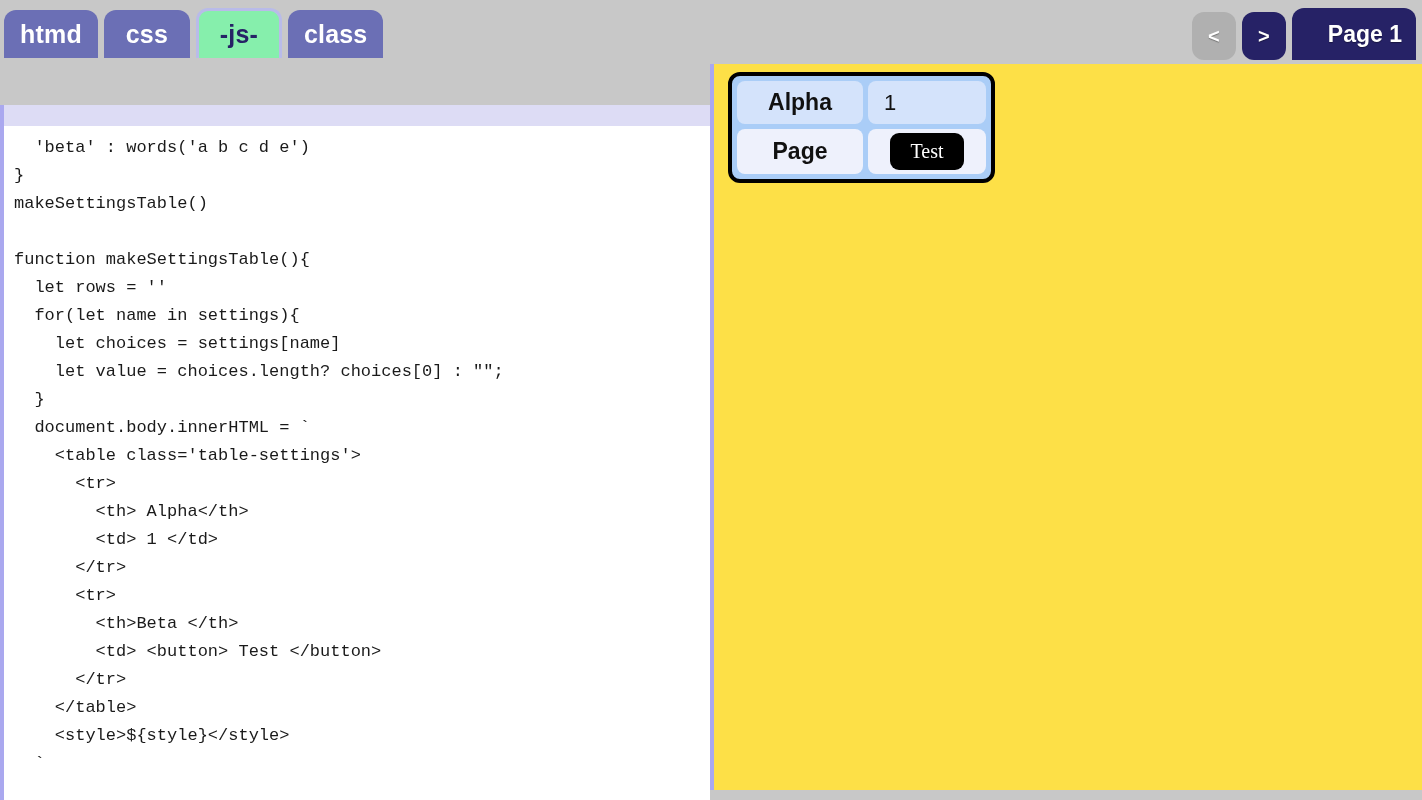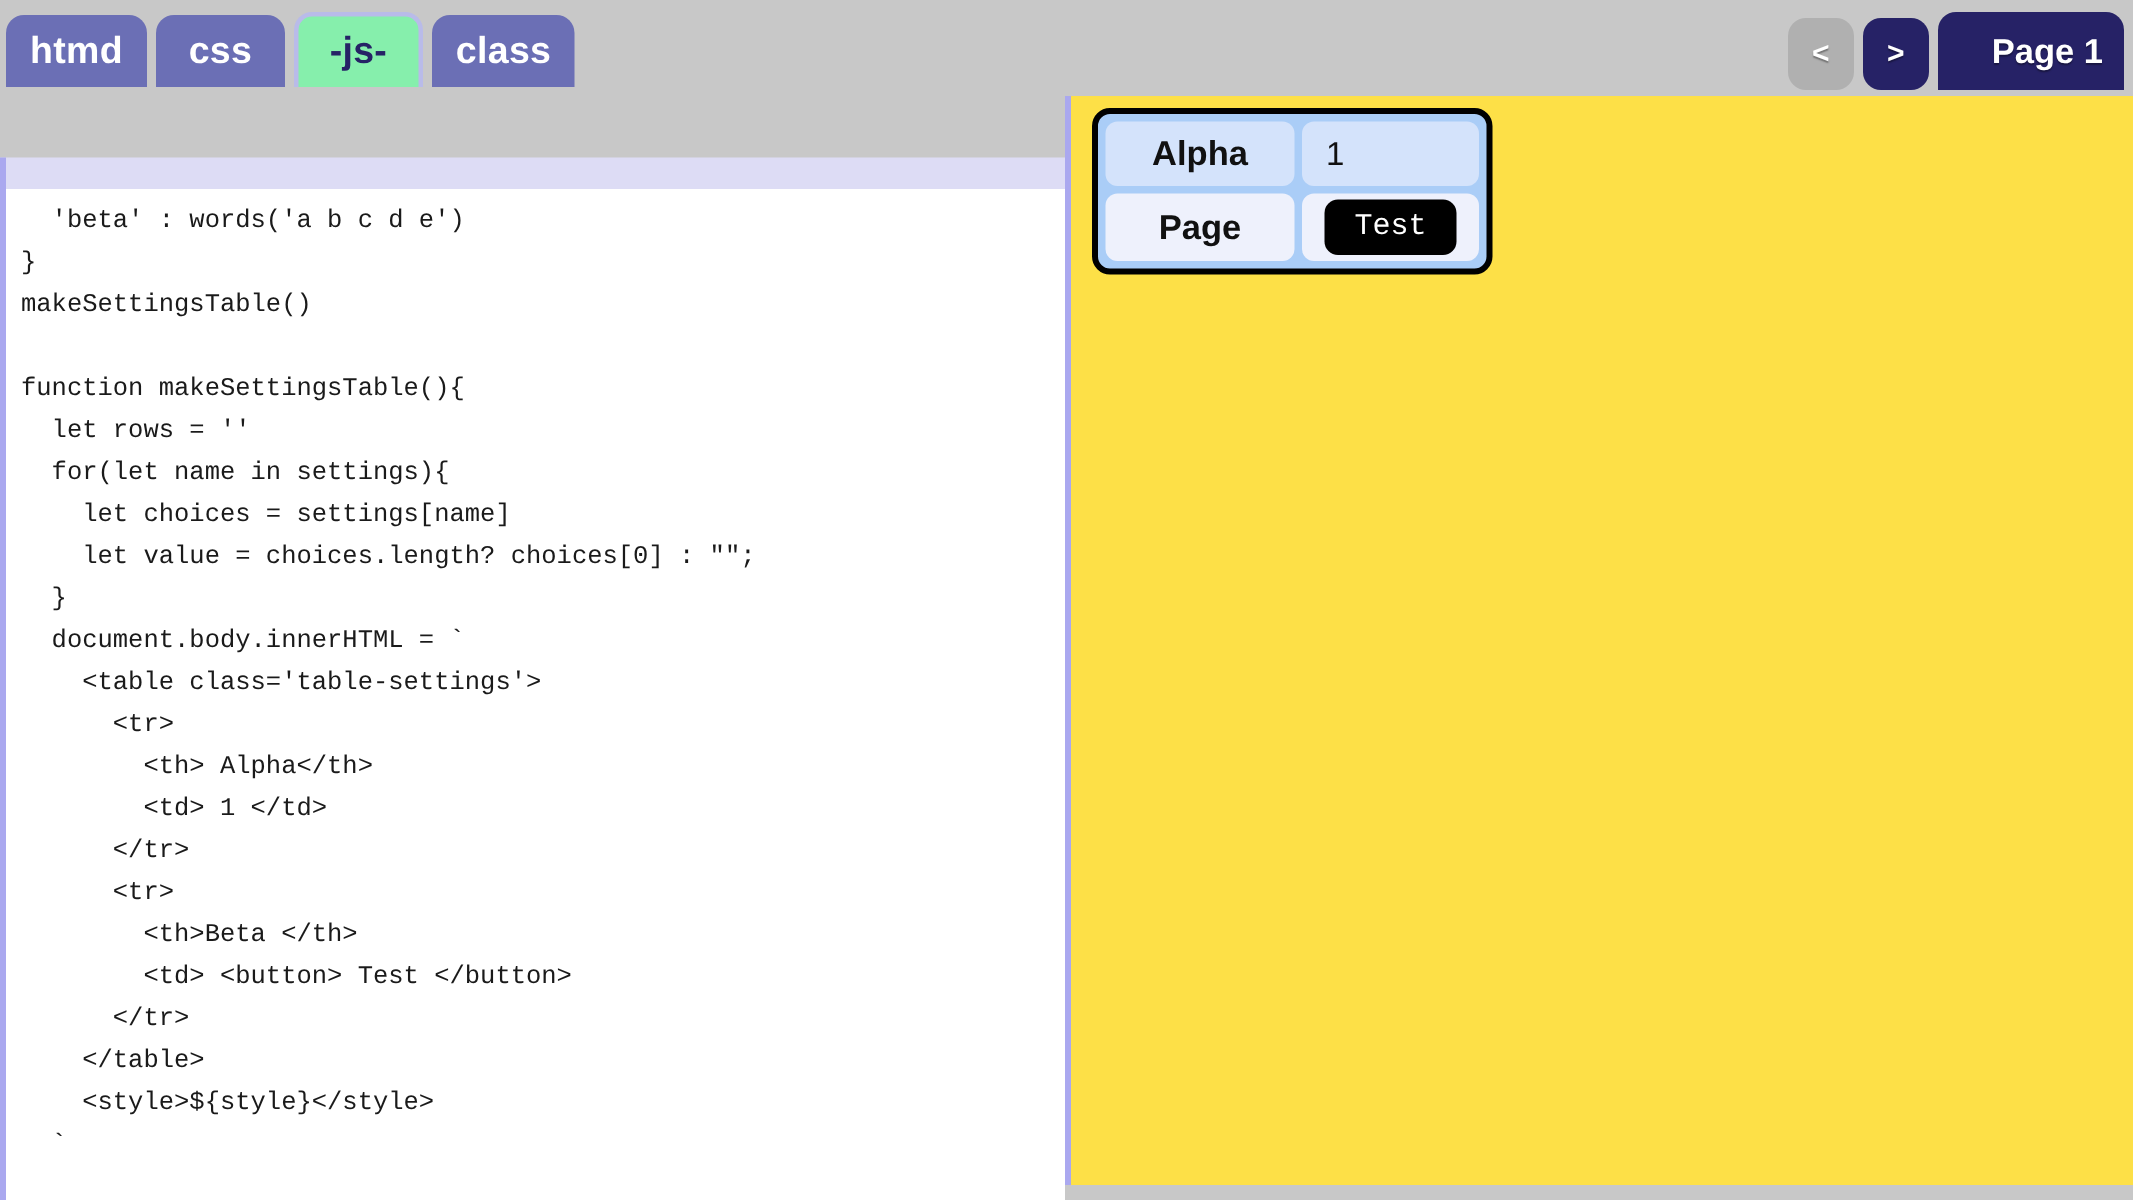--- a/index.html
+++ b/index.html
@@ -228,21 +228,21 @@
     text-align: center;
     padding: 4px 12px;
   }
   .test-button {
     background: #000000;
     color: #ffffff;
     border: none;
     border-radius: 9px;
     font-size: 20px;
     padding: 7px 20px;
-    font-family: Liberation Mono, monospace;
+    font-family: Liberation Serif, serif;
     cursor: pointer;
   }
 </style>
 </head>
 <body>
 
 <div id="topbar">
 
   <div id="tabstrip">
     <button class="tab">htmd</button>

